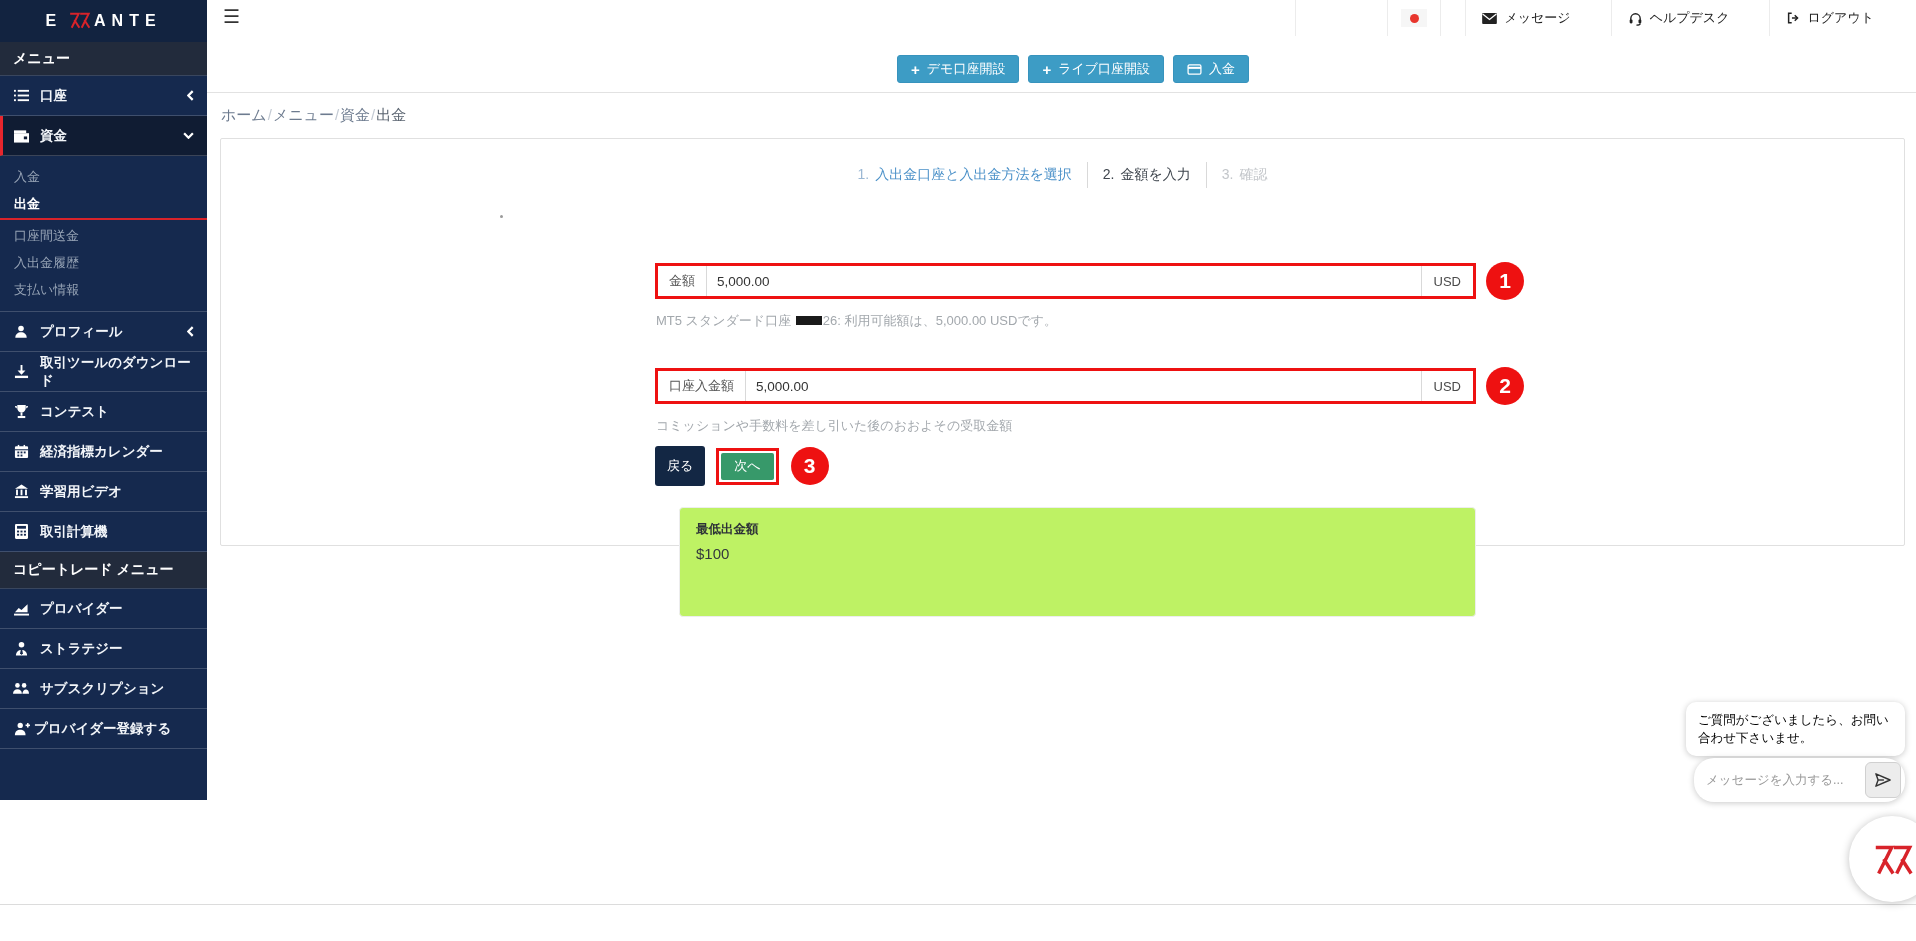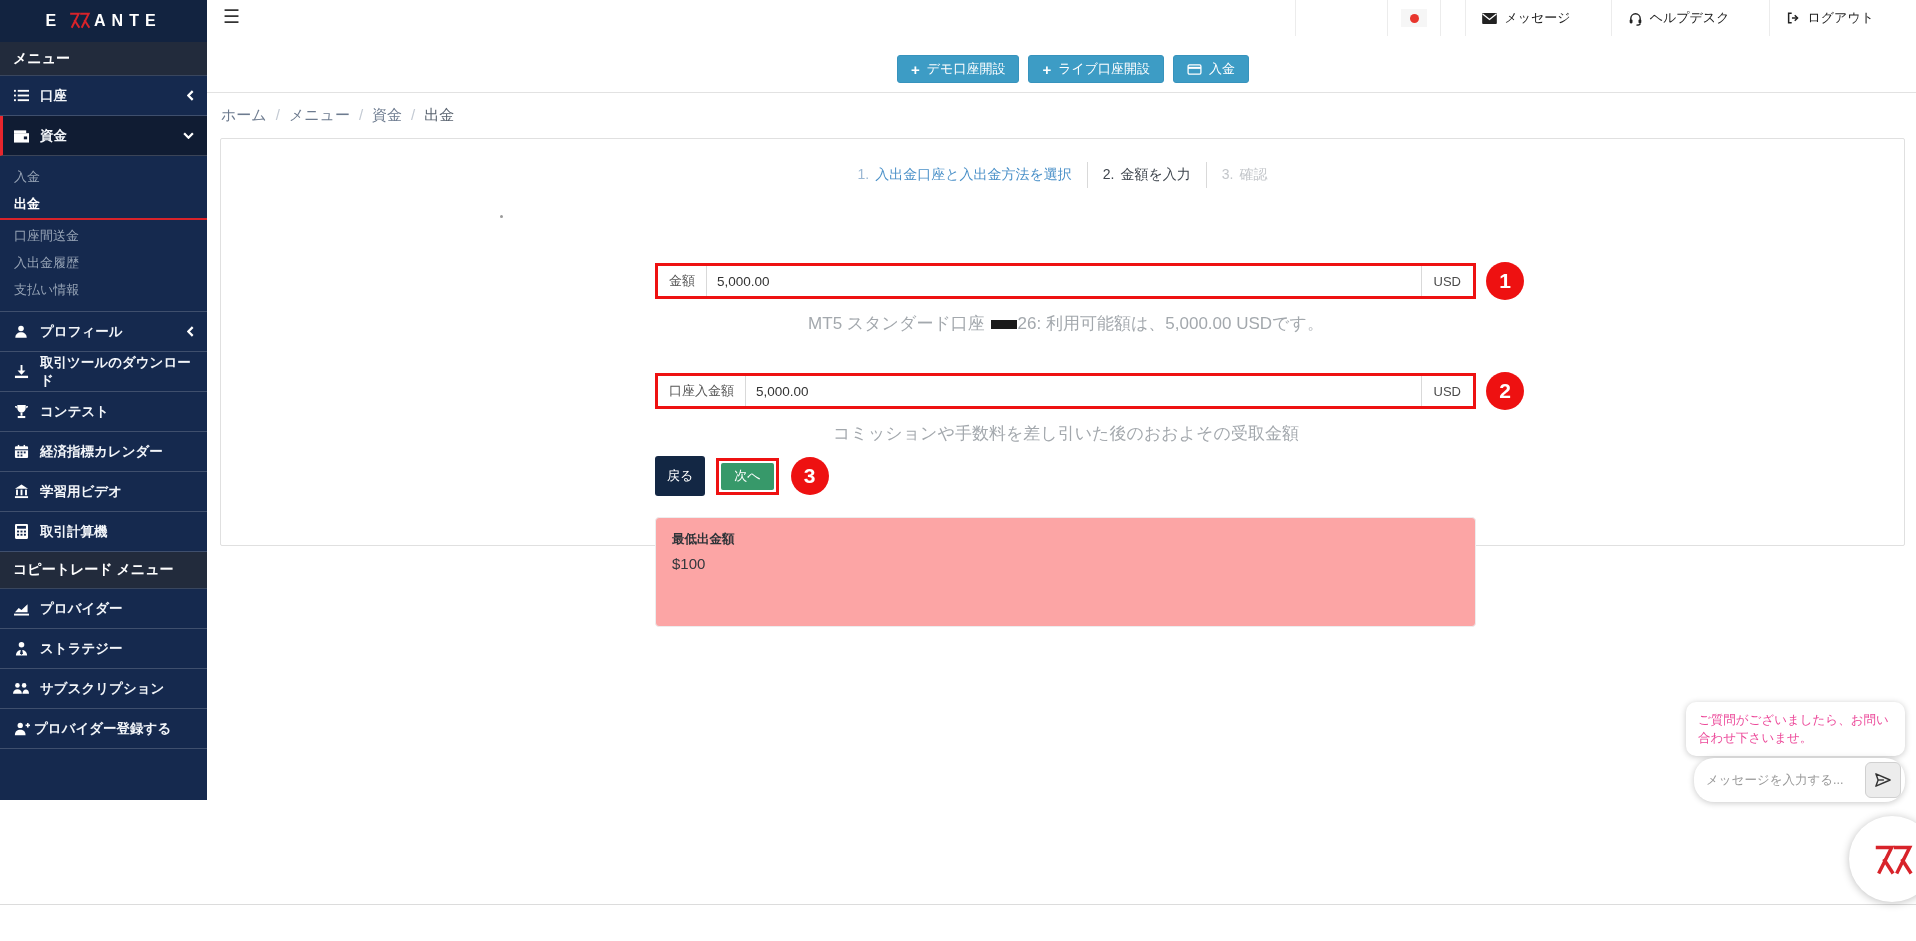--- a/index.html
+++ b/index.html
@@ -29,57 +29,57 @@
   .top-nav { position:absolute; right:26px; top:0; height:36px; display:flex; align-items:stretch; }
   .top-nav-item { display:flex; align-items:center; gap:7px; padding:0 16px; border-left:1px solid #ececec; font-size:13px; color:#222; cursor:pointer; white-space:nowrap;margin-left:24px; }
   .flag-item { border-right:1px solid #ececec; padding:0 13px; }
   .jp-flag { width:26px; height:18px; background:#f6f6f6; display:flex; align-items:center; justify-content:center; }
   .jp-dot { width:9px; height:9px; border-radius:50%; background:#e8362d; }
   .action-buttons { position:absolute; left:690px; top:55px; display:flex; gap:9px; }
   .btn-blue { height:28px; display:flex; align-items:center; gap:7px; background:#3d9cc5; border:1px solid #3793bd; color:#fff; font-size:13px; padding:0 13px; border-radius:3px; cursor:pointer; font-family:inherit; }
   .plus-glyph { font-size:15px; font-weight:bold; line-height:1; }
 
   
-  .breadcrumb { position:absolute; left:221px; top:106px; display:flex; gap:9px; font-size:15px; color:#6d7b8f; }
+  .breadcrumb { position:absolute; left:221px; top:106px; display:flex; gap:1px; font-size:15px; color:#6d7b8f; }
   .crumb { cursor:pointer; }
   .crumb-sep { color:#c3cad3; }
   .crumb.current { color:#5a6470; cursor:default; }
 
   
   .card { position:absolute; left:220px; top:138px; width:1685px; height:408px; background:#fff; border:1px solid #e0e0e0; border-radius:2px; }
   .steps { display:flex; justify-content:center; align-items:center; margin-top:23px; font-size:14px; }
   .step { display:flex; gap:6px; white-space:nowrap; }
   .step-divider { width:1px; height:26px; background:#d9d9d9; margin:0 15px; }
   .step1 .num { color:#9bb8d4; } .step1 .lbl { color:#4a90c8; cursor:pointer; }
   .step2 .num, .step2 .lbl { color:#3f464e; }
   .step3 .num, .step3 .lbl { color:#c3c6ca; }
 
   .form-col { position:absolute; left:434px; top:86px; width:821px; }
   .anno-box { border:3px solid #ee1111; position:relative; background:#fff;margin-top:38px; }
   .input-group { display:flex; align-items:stretch; height:30px; background:#fff; }
   .ig-label { display:flex; align-items:center; padding:0 11px; font-size:13px; color:#555; border-right:1px solid #d9d9d9; white-space:nowrap; }
   .ig-input { flex:1; border:none; outline:none; font-size:13.5px; color:#333; padding:0 10px; font-family:inherit; min-width:0; }
   .ig-addon { display:flex; align-items:center; padding:0 12px; font-size:13px; color:#4a4a4a; border-left:1px solid #d9d9d9; }
   .badge { position:absolute; right:-51px; top:50%; transform:translateY(-50%); width:38px; height:38px; border-radius:50%; background:#ee1111; color:#fff; font-size:21px; font-weight:bold; display:flex; align-items:center; justify-content:center; }
-  .helper { font-size:17px; color:#a3a8ad; margin:13px 0 10px 1px;text-align:center; }
+  .helper { font-size:13px; color:#a3a8ad; margin:13px 0 10px 1px; }
   .redact { display:inline-block; width:26px; height:9px; background:#1a1a1a; vertical-align:baseline; margin:0 1px; }
   .btn-row { display:flex; align-items:center; margin-top:11px; }
   .btn-back { background:#132744; color:#fff; border:none; font-size:13px; padding:0 12px; height:40px; border-radius:3px; cursor:pointer; font-family:inherit; }
   .next-wrap { border:3px solid #ee1111; margin-left:11px; padding:2px; }
   .btn-next { background:#37996a; color:#fff; border:none; font-size:13px; padding:0 13px; height:27px; border-radius:2px; cursor:pointer; font-family:inherit; }
   .badge-inline { position:static; transform:none; margin-left:12px; flex:none; }
-  .min-box { margin-top:21px; background:#fca5a5; border:1px solid #ededee; border-radius:4px; height:110px; padding:13px 16px; }
+  .min-box { margin-top:21px; background:#bef264; border:1px solid #ededee; border-radius:4px; height:110px; padding:13px 16px;margin-left:24px; }
   .min-title { font-size:12.5px; font-weight:bold; color:#2e3338; }
   .min-value { font-size:15px; color:#33383d; margin-top:7px; }
 
   .stray-dot { position:absolute; left:500px; top:215px; width:3px; height:3px; border-radius:50%; background:#9a9a9a; }
   .footer-line { position:absolute; left:0; right:0; top:904px; border-top:1px solid #dcdcdc; }
 
   
-  .chat-bubble { position:absolute; left:1686px; top:702px; width:219px; background:#fff; border-radius:10px; box-shadow:0 1px 6px rgba(0,0,0,.22); padding:9px 12px; font-size:12.5px; color:#ec4899; line-height:1.45; z-index:8; }
+  .chat-bubble { position:absolute; left:1686px; top:702px; width:219px; background:#fff; border-radius:10px; box-shadow:0 1px 6px rgba(0,0,0,.22); padding:9px 12px; font-size:12.5px; color:#000000; line-height:1.45; z-index:8; }
   .chat-input-row { position:absolute; left:1694px; top:758px; width:211px; height:44px; background:#fff; border-radius:20px; box-shadow:0 1px 6px rgba(0,0,0,.22); display:flex; align-items:center; padding:4px; z-index:8; }
   .chat-input { flex:1; border:none; outline:none; font-size:12.5px; color:#555; padding:0 8px; font-family:inherit; min-width:0; }
   .chat-input::placeholder { color:#9a9a9a; }
   .send-btn { width:36px; height:36px; flex:none; background:#ececec; border:1px solid #d0d0d0; border-radius:6px; display:flex; align-items:center; justify-content:center; cursor:pointer; }
   .chat-launcher { position:absolute; left:1849px; top:816px; width:86px; height:86px; border-radius:50%; background:#fff; box-shadow:0 1px 8px rgba(0,0,0,.25); display:flex; align-items:center; justify-content:center; gap:1px; cursor:pointer; z-index:7; }
 </style>
 </head>
 <body>
 
 <div class="sidebar">

